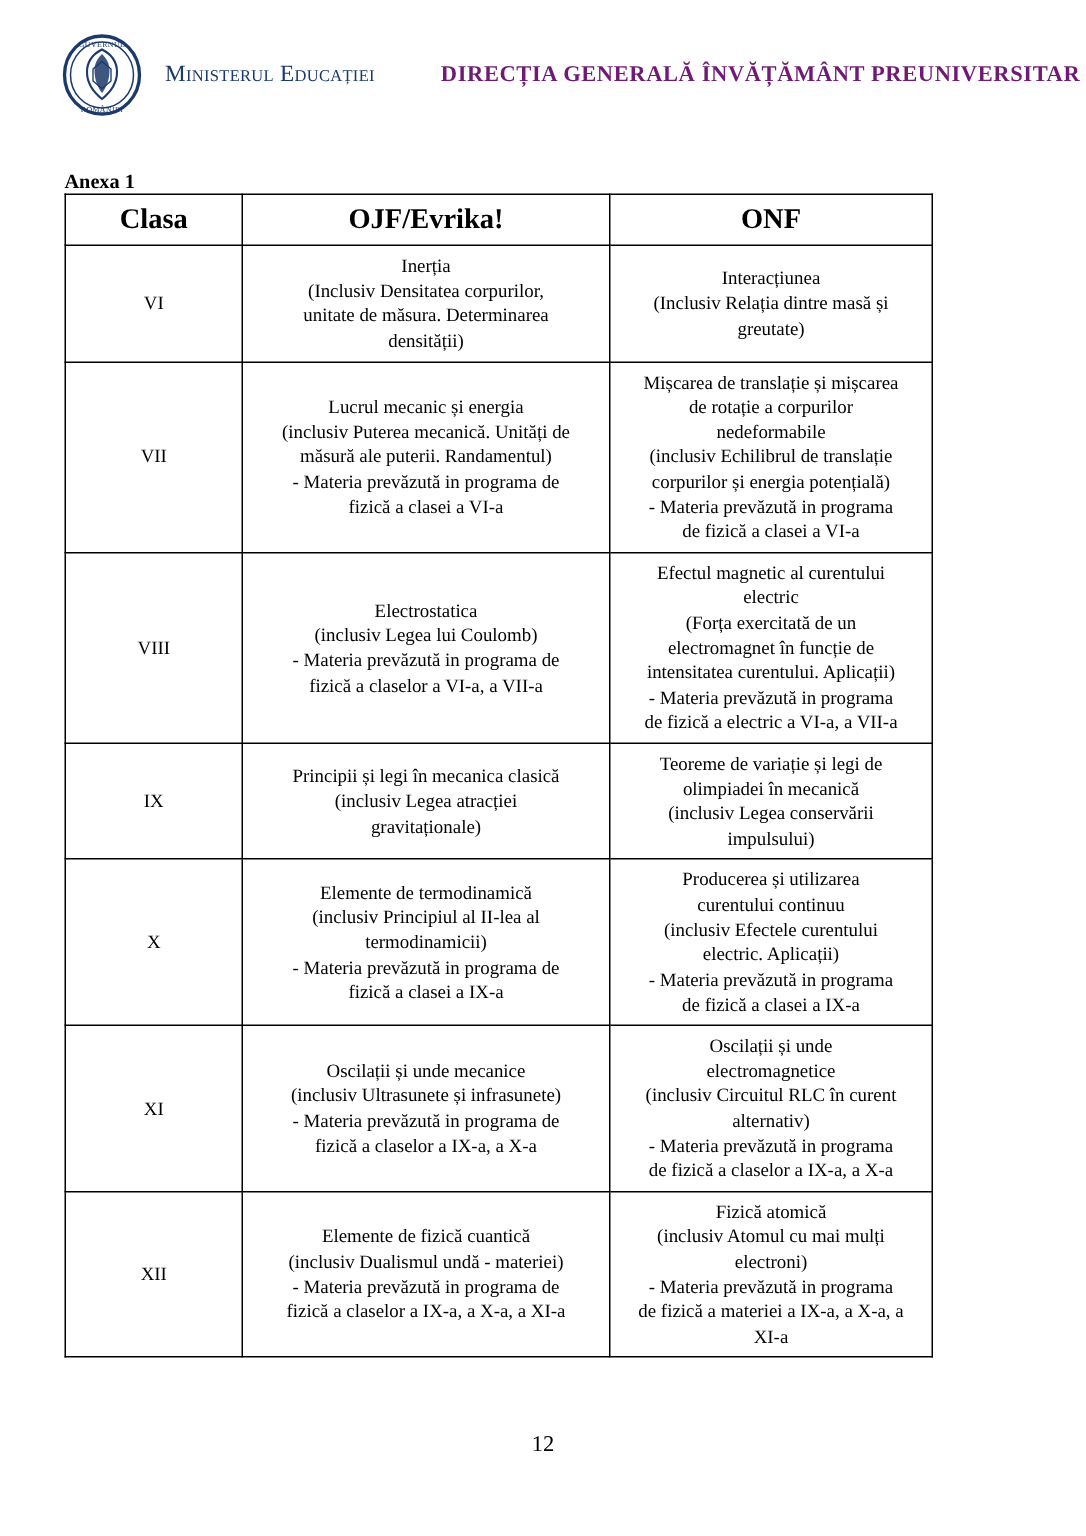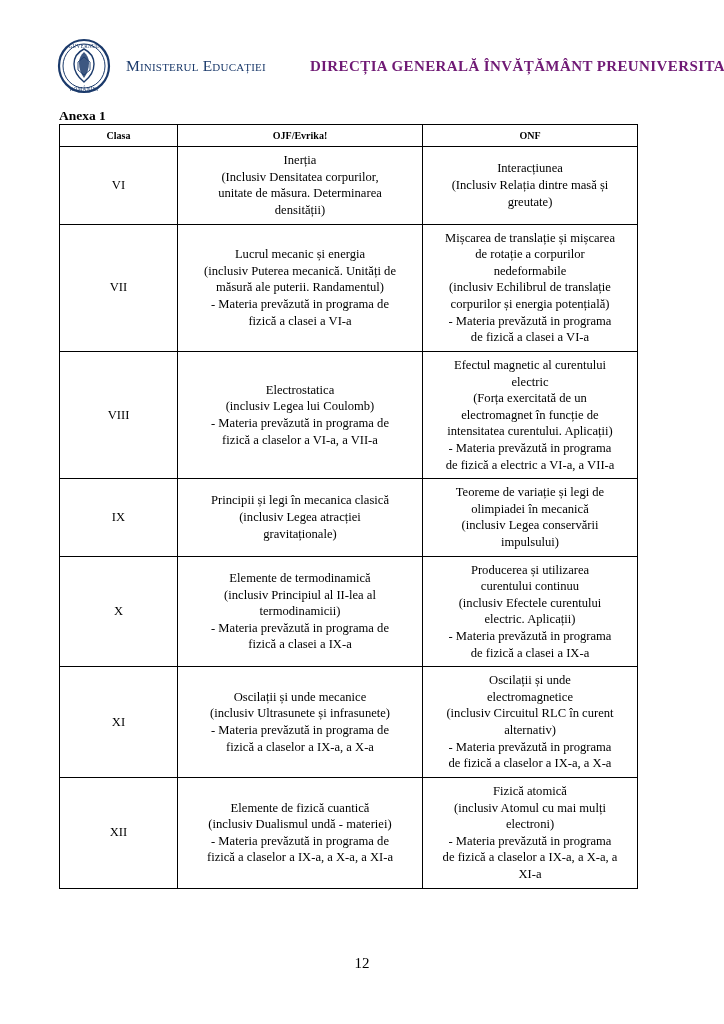--- a/index.html
+++ b/index.html
@@ -11,21 +11,21 @@
     height: 1024px;
     background: #ffffff;
     font-family: "Liberation Serif", serif;
     color: #000000;
     position: relative;
     overflow: hidden;
   }
   .page {
     width: 724px;
     height: 1024px;
-    padding: 16px;
+    padding: 0;
     box-sizing: border-box;
     position: relative;
   }
   
   .header {
     display: flex;
     align-items: center;
     padding: 22px 40px 0 40px;
     box-sizing: border-box;
     height: 78px;
@@ -57,21 +57,21 @@
     white-space: nowrap;
   }
   
   .content {
     padding: 0 40px;
     box-sizing: border-box;
   }
   .annex-label {
     font-size: 13.5px;
     font-weight: bold;
-    margin: 14px 0 0 3px;
+    margin: 35px 0 0 3px;
   }
   .doc-subtitle {
     font-size: 13.5px;
     font-weight: bold;
     margin: 21px 0 10px 3px;
   }
   
   table.limits {
     border-collapse: collapse;
     width: 578px;
@@ -84,21 +84,21 @@
     text-align: center;
     vertical-align: middle;
     font-size: 12.6px;
     line-height: 1.32;
     padding: 5px 6px;
     box-sizing: border-box;
   }
   table.limits th {
     font-weight: bold;
     padding: 4px 6px;
-    font-size: 10px;
+    font-size: 19px;
     margin-top: 25px;
   }
   .col-clasa { width: 118px; }
   .col-ojf   { width: 245px; }
   .col-onf   { width: 215px; }
   .cell-lines span { display: block; }
   
   .page-number {
     position: absolute;
     bottom: 52px;
@@ -247,21 +247,21 @@
               <span>Elemente de fizică cuantică</span>
               <span>(inclusiv Dualismul undă - materiei)</span>
               <span>- Materia prevăzută in programa de</span>
               <span>fizică a claselor a IX-a, a X-a, a XI-a</span>
             </td>
             <td class="col-onf cell-lines">
               <span>Fizică atomică</span>
               <span>(inclusiv Atomul cu mai mulți</span>
               <span>electroni)</span>
               <span>- Materia prevăzută in programa</span>
-              <span>de fizică a claselor a IX-a, a X-a, a</span>
+              <span>de fizică a materiei a IX-a, a X-a, a</span>
               <span>XI-a</span>
             </td>
           </tr>
         </tbody>
     </table>
   </div>
 
   <div class="page-number">12</div>
 </div>
 

